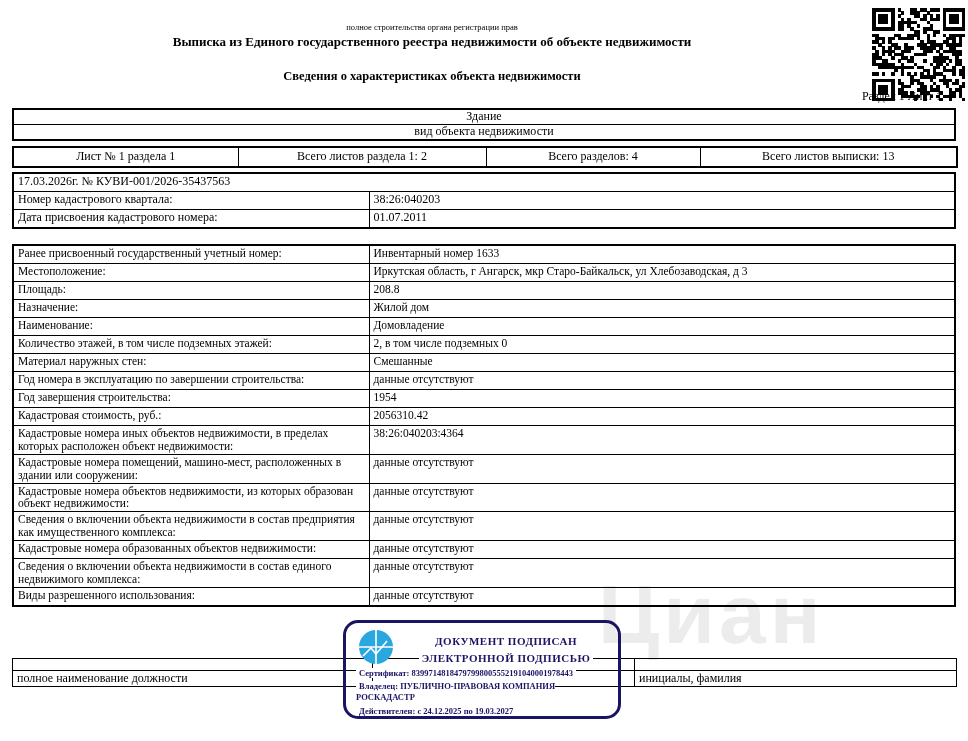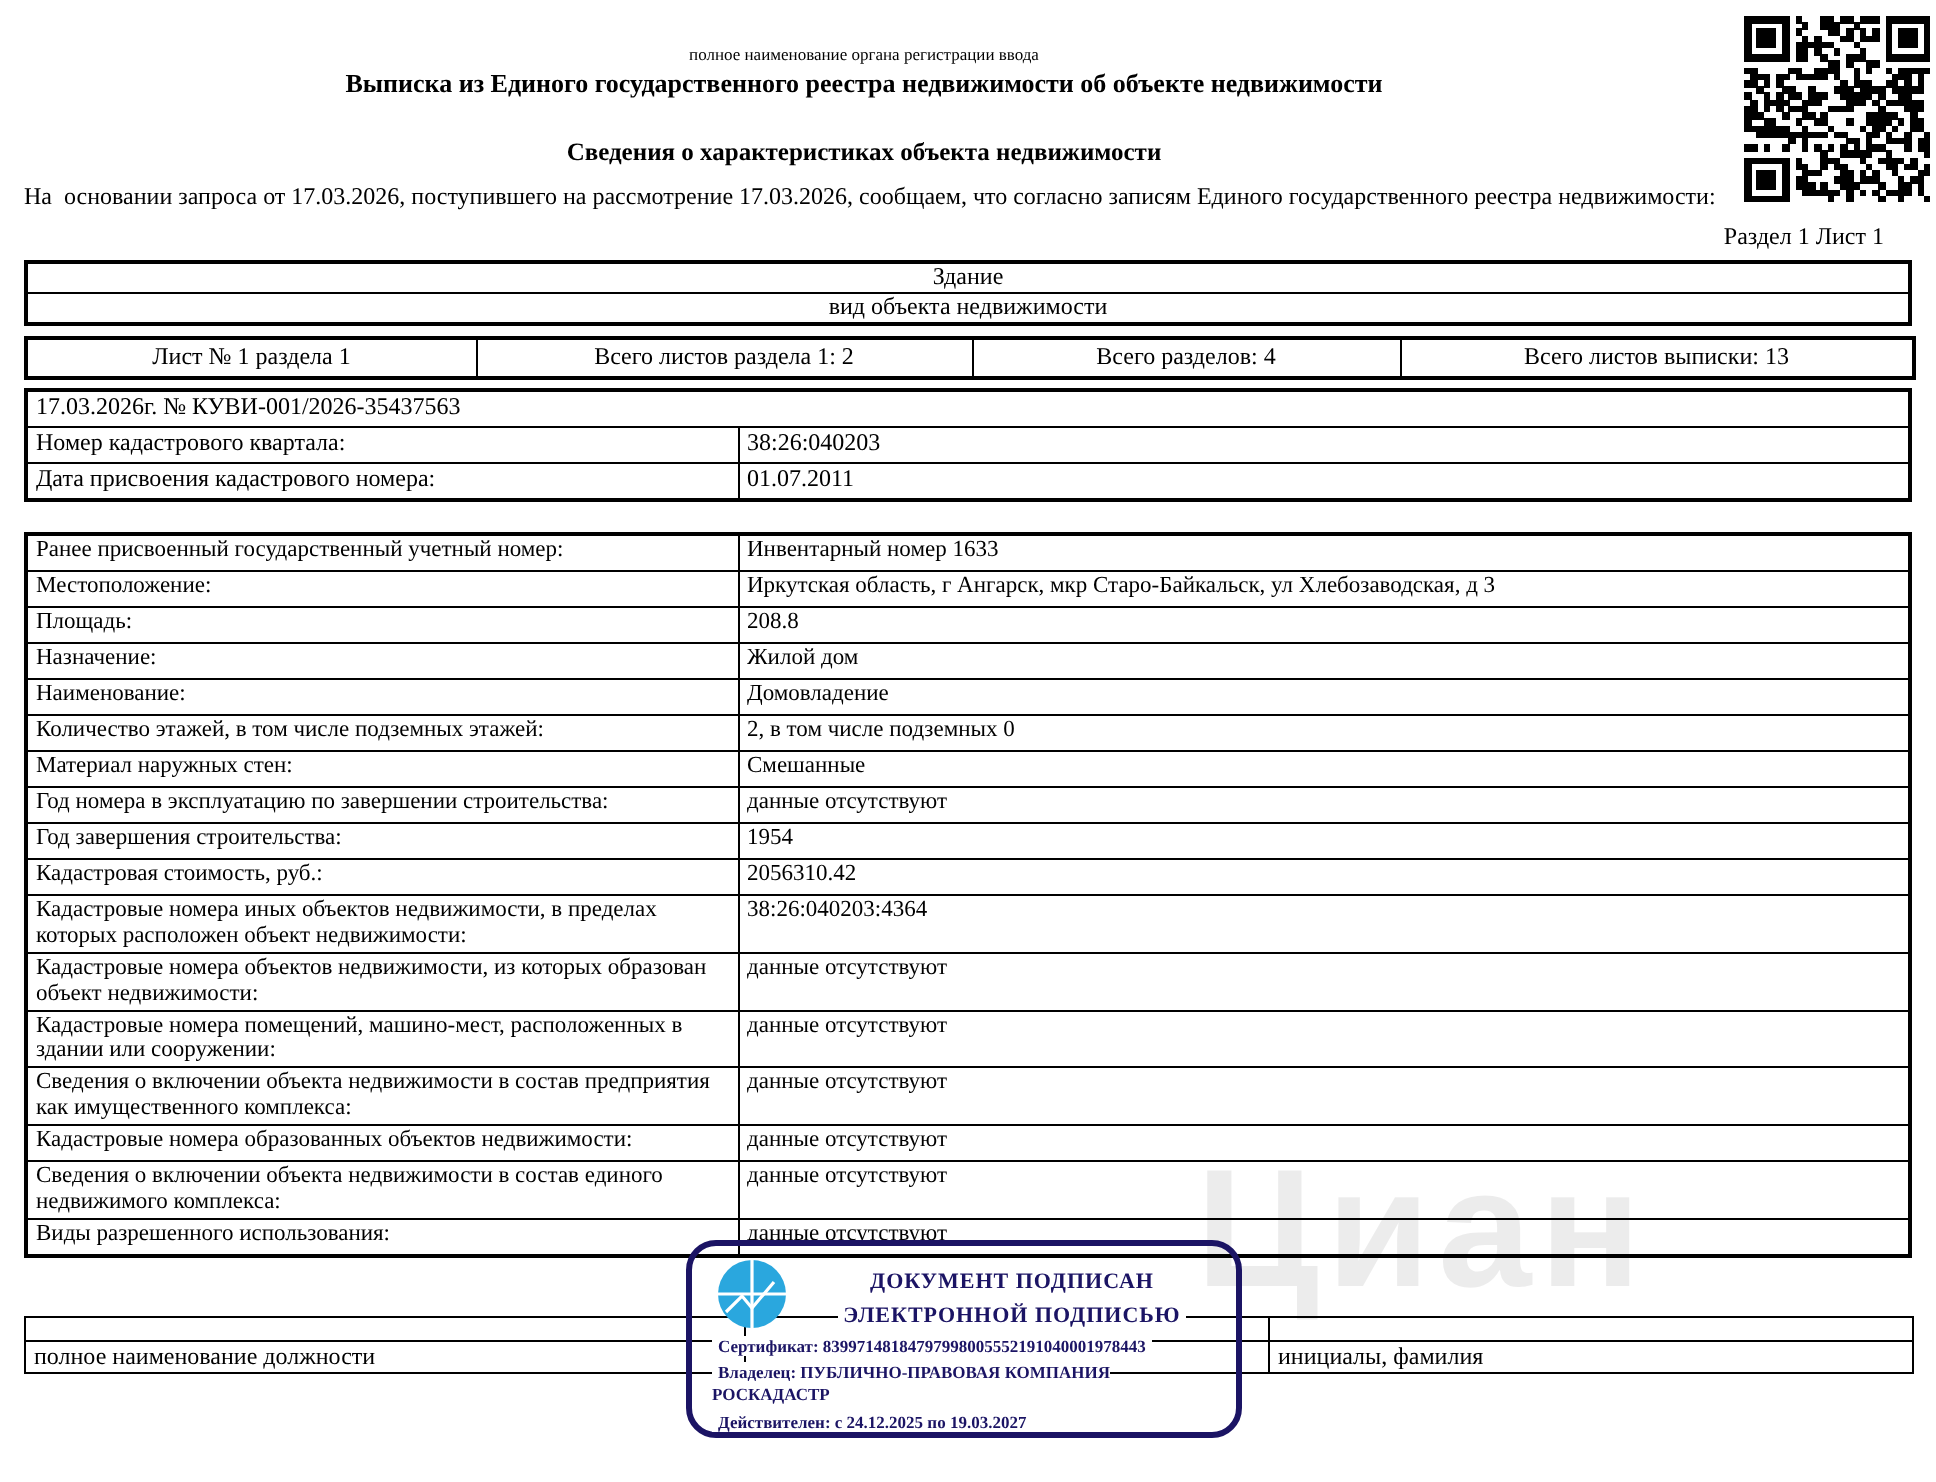--- a/index.html
+++ b/index.html
@@ -497,26 +497,25 @@
       <i style="left:16.03px;top:89.79px;width:3.51px;height:3.51px"></i>
       <i style="left:19.24px;top:89.79px;width:3.51px;height:3.51px"></i>
       <i style="left:41.69px;top:89.79px;width:3.51px;height:3.51px"></i>
       <i style="left:51.31px;top:89.79px;width:3.51px;height:3.51px"></i>
       <i style="left:67.34px;top:89.79px;width:3.51px;height:3.51px"></i>
       <i style="left:76.97px;top:89.79px;width:3.51px;height:3.51px"></i>
       <i style="left:89.79px;top:89.79px;width:3.51px;height:3.51px"></i>
     </div>
 
   <div class="header">
-    <div class="org-cap">полное наименование органа регистрации ввода</div>
+    <div class="org-cap">полное строительства органа регистрации прав</div>
     <div class="doc-title">Выписка из Единого государственного реестра недвижимости об объекте недвижимости</div>
     <div class="sec-title">Сведения о характеристиках объекта недвижимости</div>
   </div>
 
-  <div class="request">На  основании запроса от 17.03.2026, поступившего на рассмотрение 17.03.2026, сообщаем, что согласно записям Единого государственного реестра недвижимости:</div>
 
   <div class="sheet-ref">Раздел 1 Лист 1</div>
 
   <table class="tblA outer">
     <tbody>
         <tr>
           <td>Здание</td>
         </tr>
     <tr>
           <td>вид объекта недвижимости</td>
@@ -605,25 +604,25 @@
         </tr>
     <tr>
           <td class="lbl">Кадастровая стоимость, руб.:</td>
           <td>2056310.42</td>
         </tr>
     <tr>
           <td class="lbl">Кадастровые номера иных объектов недвижимости, в пределах которых расположен объект недвижимости:</td>
           <td>38:26:040203:4364</td>
         </tr>
     <tr>
+          <td class="lbl">Кадастровые номера помещений, машино-мест, расположенных в здании или сооружении:</td>
+          <td>данные отсутствуют</td>
+        </tr>
+    <tr>
           <td class="lbl">Кадастровые номера объектов недвижимости, из которых образован объект недвижимости:</td>
-          <td>данные отсутствуют</td>
-        </tr>
-    <tr>
-          <td class="lbl">Кадастровые номера помещений, машино-мест, расположенных в здании или сооружении:</td>
           <td>данные отсутствуют</td>
         </tr>
     <tr>
           <td class="lbl">Сведения о включении объекта недвижимости в состав предприятия как имущественного комплекса:</td>
           <td>данные отсутствуют</td>
         </tr>
     <tr>
           <td class="lbl">Кадастровые номера образованных объектов недвижимости:</td>
           <td>данные отсутствуют</td>
         </tr>

